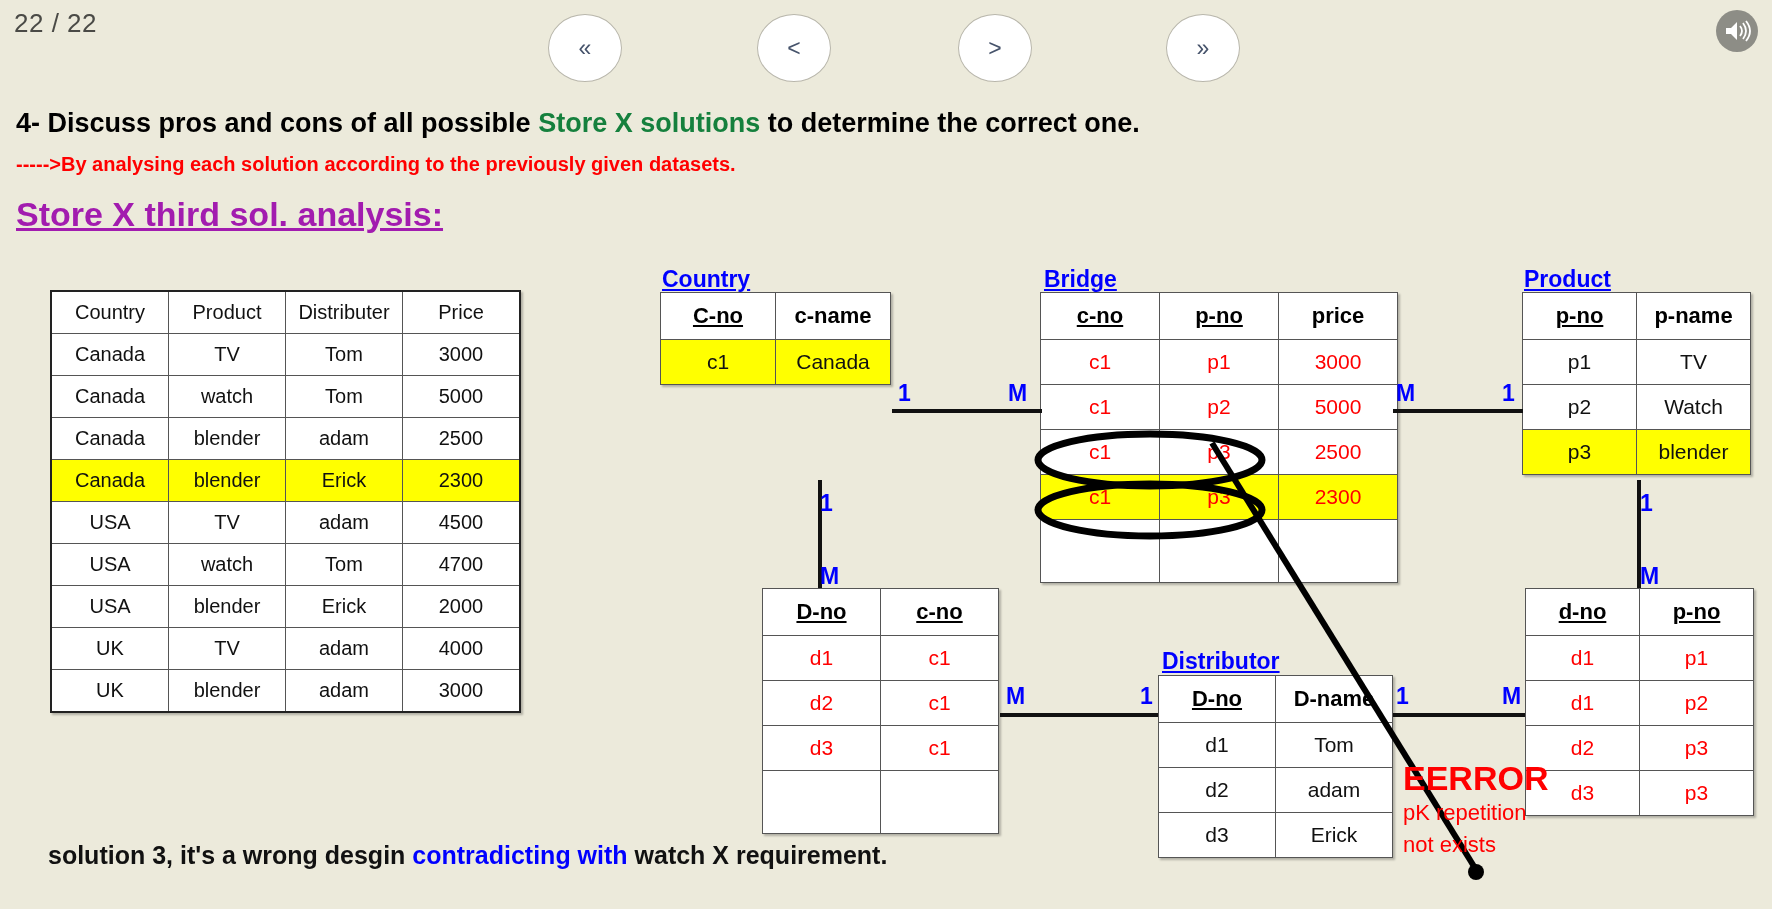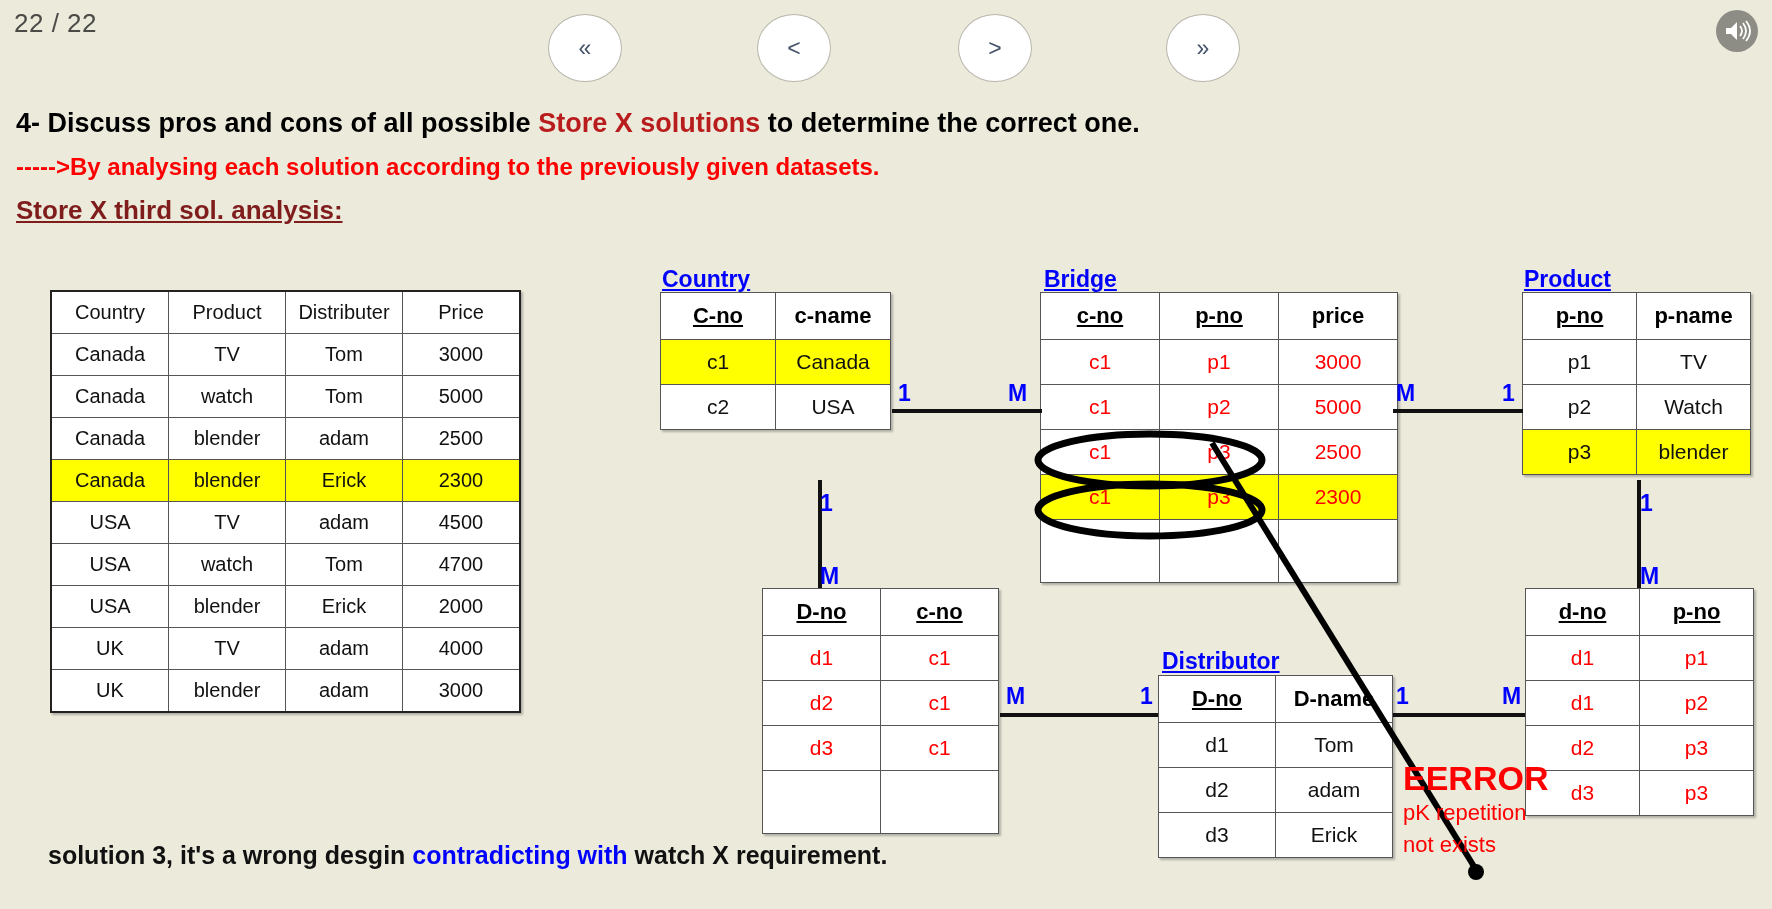--- a/index.html
+++ b/index.html
@@ -64,35 +64,35 @@
 
   
   #q-line {
     position: absolute;
     left: 16px; top: 108px;
     font-size: 27px;
     font-weight: bold;
     color: #000;
     white-space: nowrap;
   }
-  #q-line .blue { color: #b91c1c; margin-top: 35px; }
+  #q-line .blue { color: #15803d; margin-top: 35px; }
   #arrow-line {
     position: absolute;
     left: 16px; top: 153px;
-    font-size: 24px;
+    font-size: 20px;
     font-weight: bold;
     color: #ff0000;
     white-space: nowrap;
   }
   #subtitle-line {
     position: absolute;
     left: 16px; top: 195px;
-    font-size: 26px;
-    font-weight: bold;
-    color: #7f1d1d;
+    font-size: 34px;
+    font-weight: bold;
+    color: #a21caf;
     text-decoration: underline;
     white-space: nowrap;
   }
 
   
   .db-table {
     position: absolute;
     border-collapse: collapse;
     background: #ffffff;
     box-shadow: 2px 2px 2px rgba(0,0,0,0.25);
@@ -309,24 +309,20 @@
 <table class="db-table er-table" id="country-table">
   <tbody>
     <tr>
       <td class="hdr"><u>C-no</u></td>
       <td class="hdr">c-name</td>
     </tr>
     <tr class="hl">
       <td class="dark">c1</td>
       <td class="dark">Canada</td>
     </tr>
-    <tr>
-      <td class="dark">c2</td>
-      <td class="dark">USA</td>
-    </tr>
   </tbody>
 </table>
 
 <div class="tbl-title" id="bridge-title">Bridge</div>
 <table class="db-table er-table" id="bridge-table">
   <tbody>
     <tr>
       <td class="hdr"><u>c-no</u></td>
       <td class="hdr"><u>p-no</u></td>
       <td class="hdr">price</td>

